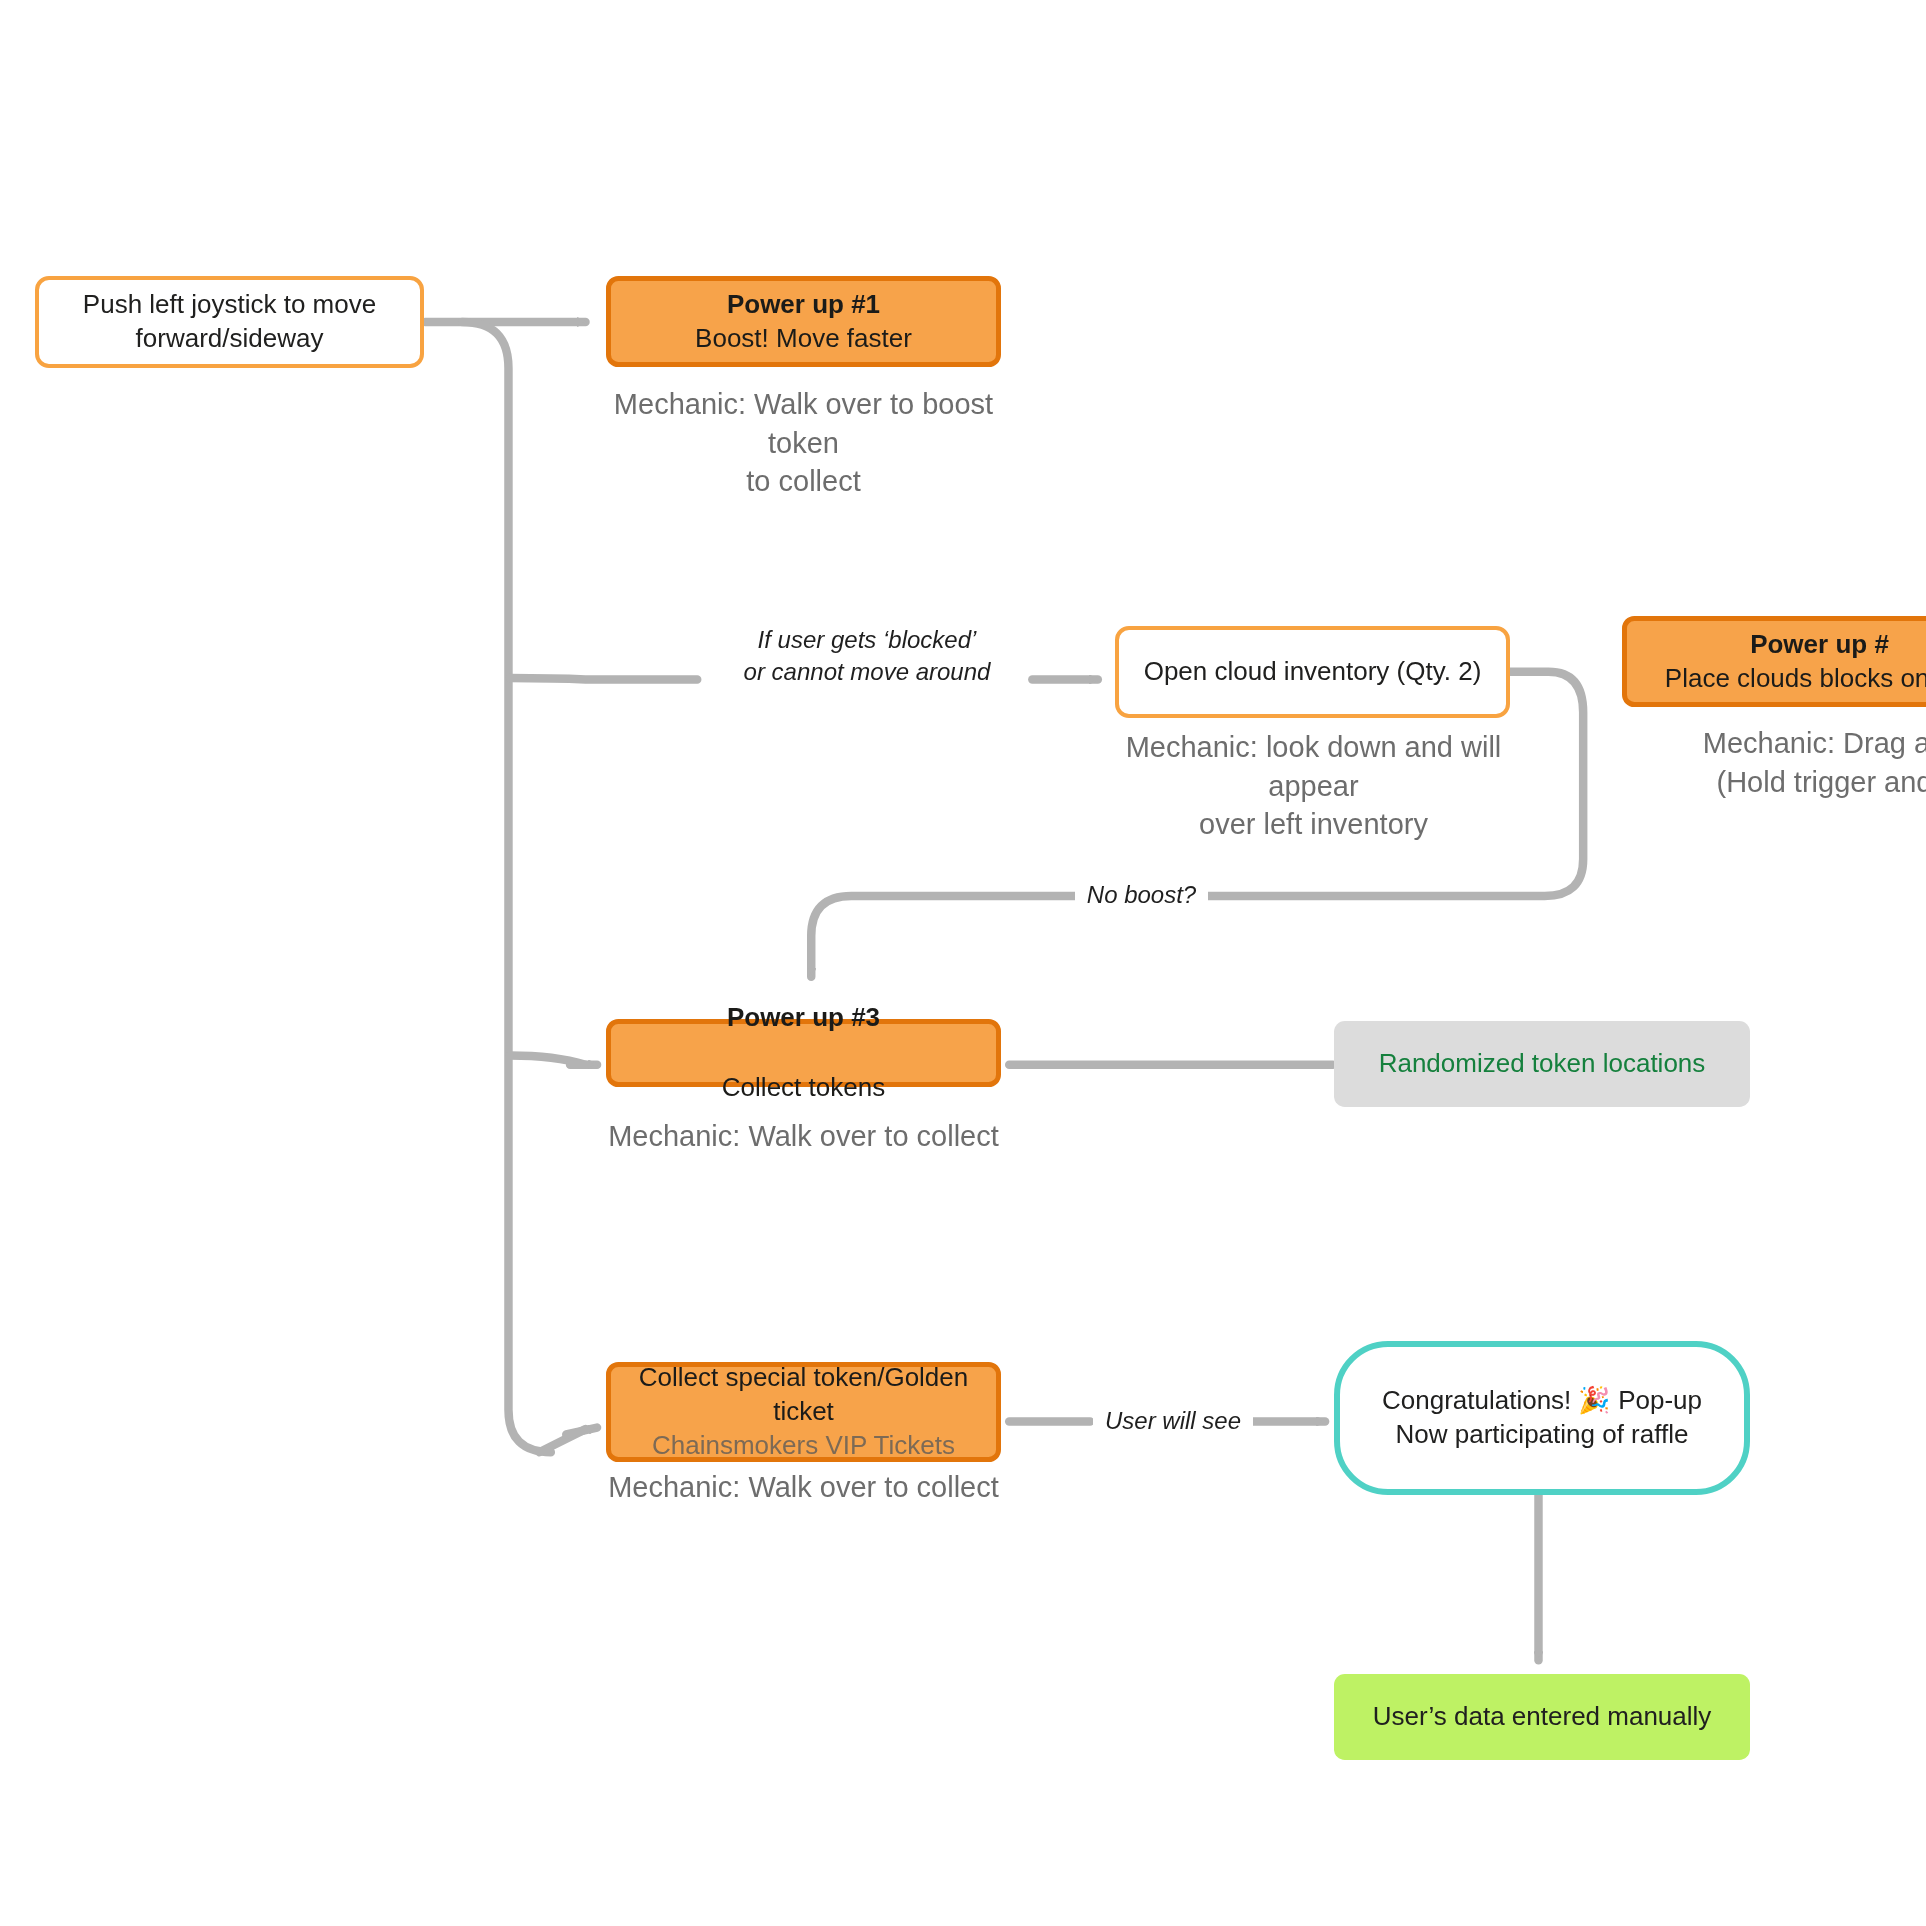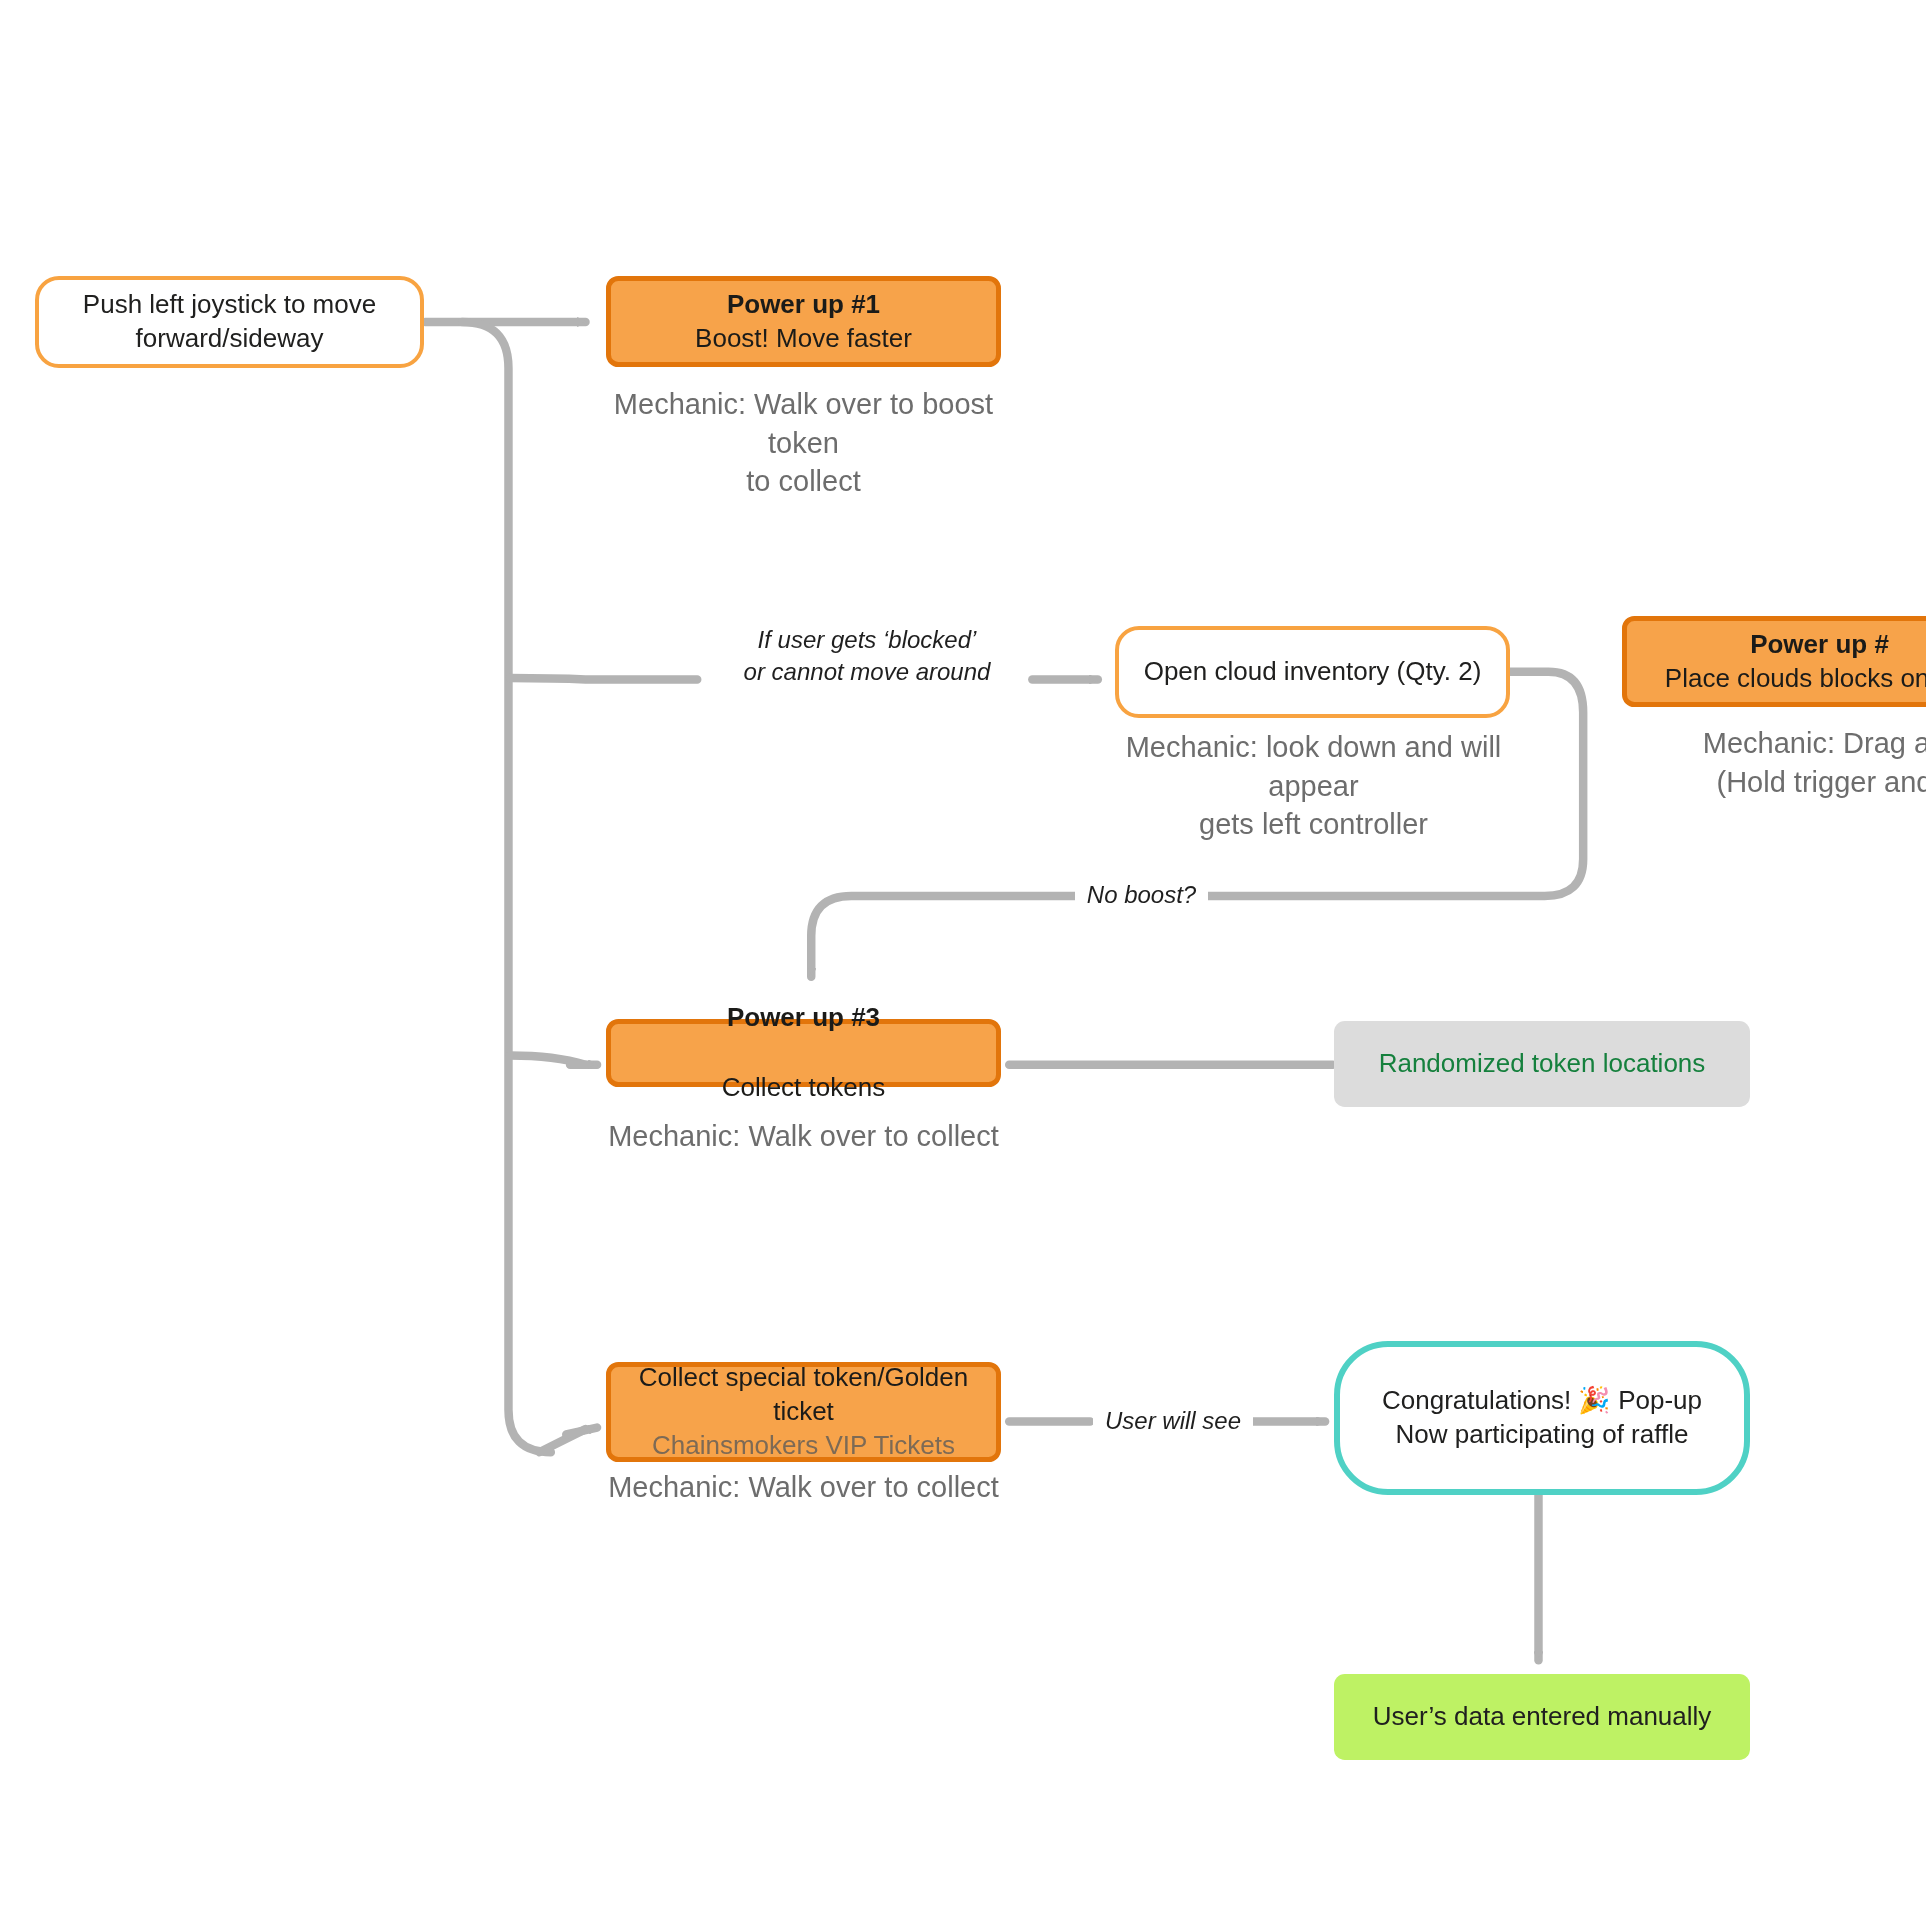--- a/index.html
+++ b/index.html
@@ -11,21 +11,21 @@
   }
   #canvas{position:relative;width:1926px;height:1926px;overflow:hidden;background:#fff;}
   svg#wires{position:absolute;left:0;top:0;width:1926px;height:1926px;pointer-events:none;}
 
   .node{position:absolute;box-sizing:border-box;display:flex;flex-direction:column;
         align-items:center;justify-content:center;text-align:center;}
   .node .l1,.node .l2{display:block;line-height:1.30;}
 
   
   .card-white{
-    background:#ffffff;border:4.6px solid #F8A341;border-radius:24px;
+    background:#ffffff;border:4.6px solid #F8A341;border-radius:14px;
     color:#20201f;font-size:26px;font-weight:400;padding:4.6px 10.8px;text-align:right;
   }
   
   .card-orange{
     background:#F7A34A;border:5.4px solid #E2750B;border-radius:12.3px;
     color:#1b1b19;font-size:26px;padding:4.6px 10.8px;
   }
   .card-orange .l1{font-weight:700;}
   .card-orange .l2{font-weight:400;}
   .card-orange.plain .l1{font-weight:400;}
@@ -115,21 +115,21 @@
   <div class="edge-label" style="left:713px;top:624px;width:308px;">
     <span>If user gets ‘blocked’</span>
     <span>or cannot move around</span>
   </div>
 
   <div class="node card-white" style="left:1115px;top:626px;width:395px;height:92px;">
     <span class="l1">Open cloud inventory (Qty. 2)</span>
   </div>
   <div class="caption" style="left:1094px;top:728px;width:439px;">
     <span>Mechanic: look down and will appear</span>
-    <span>gets left controller</span>
+    <span>over left inventory</span>
   </div>
 
   <div class="node card-orange" style="left:1622px;top:616px;width:395px;height:91px;">
     <span class="l1">Power up #</span>
     <span class="l2">Place clouds blocks on pre</span>
   </div>
   <div class="caption" style="left:1607px;top:724px;width:435px;">
     <span>Mechanic: Drag an</span>
     <span>(Hold trigger and </span>
   </div>

